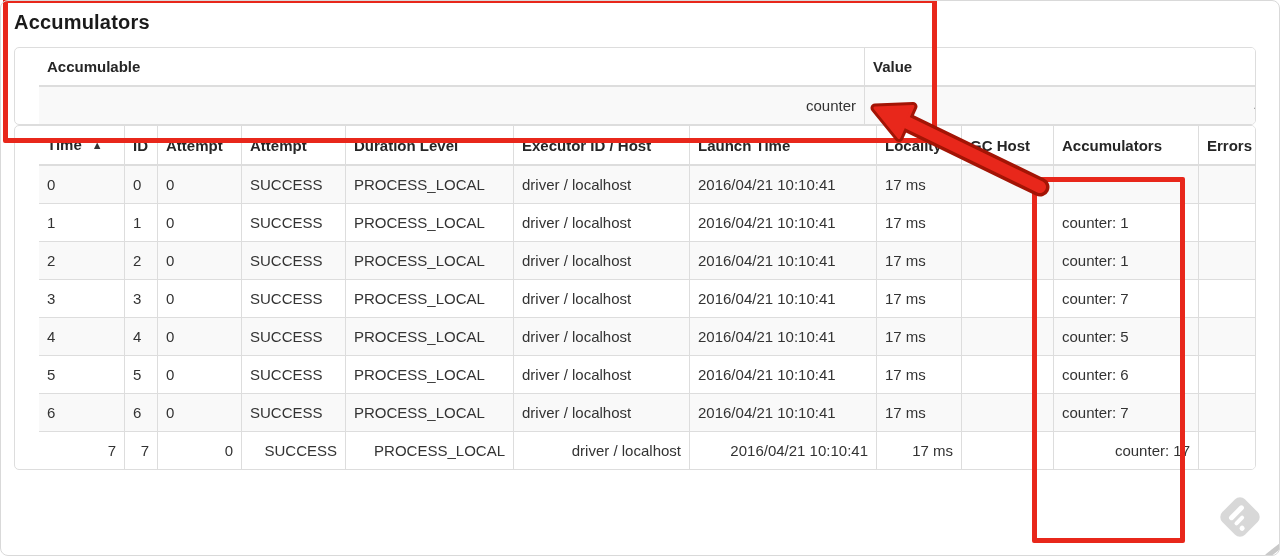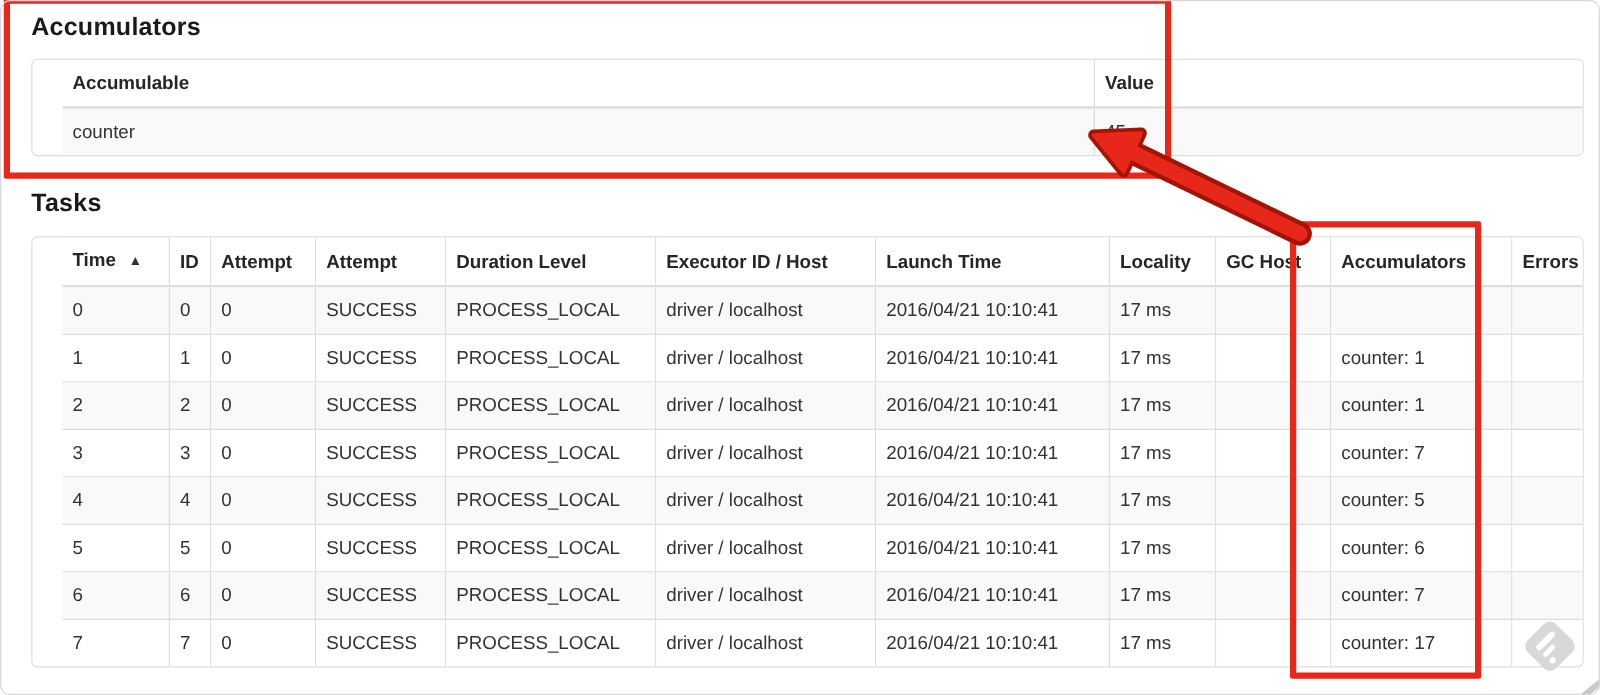--- a/index.html
+++ b/index.html
@@ -10,40 +10,40 @@
     position: relative;
     overflow: hidden;
   }
   .frame {
     position: absolute; inset: 0;
     border: 1px solid #d9d9d9;
     border-radius: 8px;
     pointer-events: none;
     z-index: 30;
   }
-  .page { position: absolute; left: 25px; top: 0; width: 1242px; }
+  .page { position: absolute; left: 14px; top: 0; width: 1242px; }
 
   h4.section-heading {
     font-size: 20px; font-weight: bold; color: #1a1a1a;
     margin: 0; line-height: 24px; letter-spacing: 0.2px;
   }
   #acc-heading   { margin-top: 10px; margin-bottom: 13px; }
   #tasks-heading { margin-top: 26px; margin-bottom: 14px; }
 
   .tbl-wrap { border: 1px solid #dddddd; border-radius: 5px; background: #fff; }
   table { width: 100%; border-collapse: separate; border-spacing: 0; table-layout: fixed; }
   th, td {
     padding: 8px; font-size: 15px; line-height: 21px; color: #333333;
     text-align: left; border-right: 1px solid #dddddd; border-bottom: 1px solid #dddddd;
     white-space: nowrap; overflow: hidden; background: #ffffff;
   }
   th { font-weight: bold; color: #262626; }
   th:last-child, td:last-child { border-right: none; }
   thead th { border-bottom-width: 2px; }
-  tbody tr:last-child td { border-bottom: none; }
+  tbody tr:last-child td { border-bottom: none; text-align: right; }
   tbody tr:nth-child(odd) td { background: #f9f9f9; }
   
   .tbl-wrap { overflow: hidden; padding-left: 24px; }
 
   .sort-icon { font-size: 11px; margin-left: 10px; color: #333; vertical-align: 1px; }
 
   
   .anno-box {
     position: absolute; border: 5px solid #e8271b;
     z-index: 20; pointer-events: none; border-radius: 2px;
@@ -93,21 +93,20 @@
       </thead>
       <tbody>
           <tr>
             <td>counter</td>
             <td>45</td>
           </tr>
         </tbody>
     </table>
   </div>
 
-  <h4 class="section-heading" id="tasks-heading">Tasks</h4>
 
   <div class="tbl-wrap">
     <table>
       <colgroup>
         <col style="width:86px">
           <col style="width:33px">
           <col style="width:84px">
         <col style="width:104px">
           <col style="width:168px">
           <col style="width:176px">

